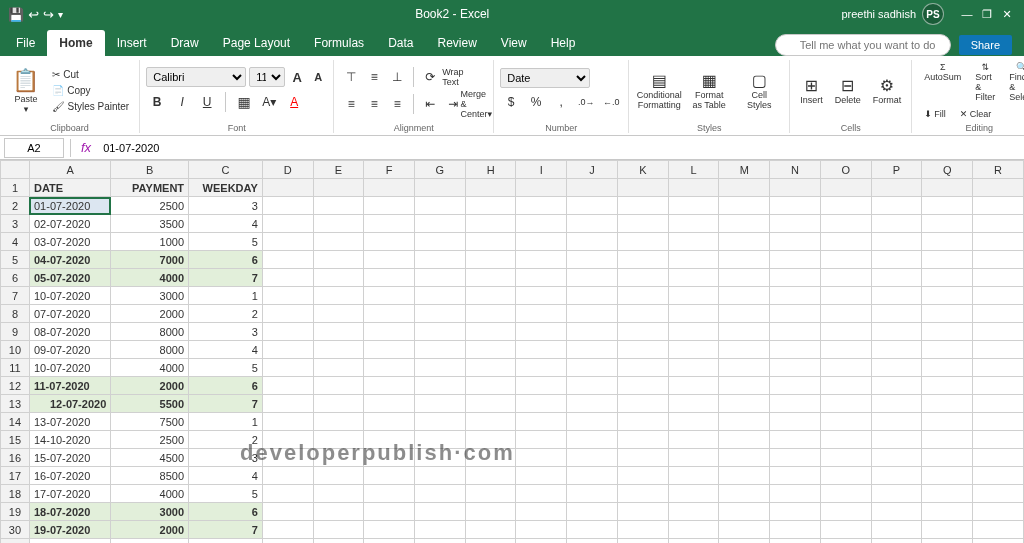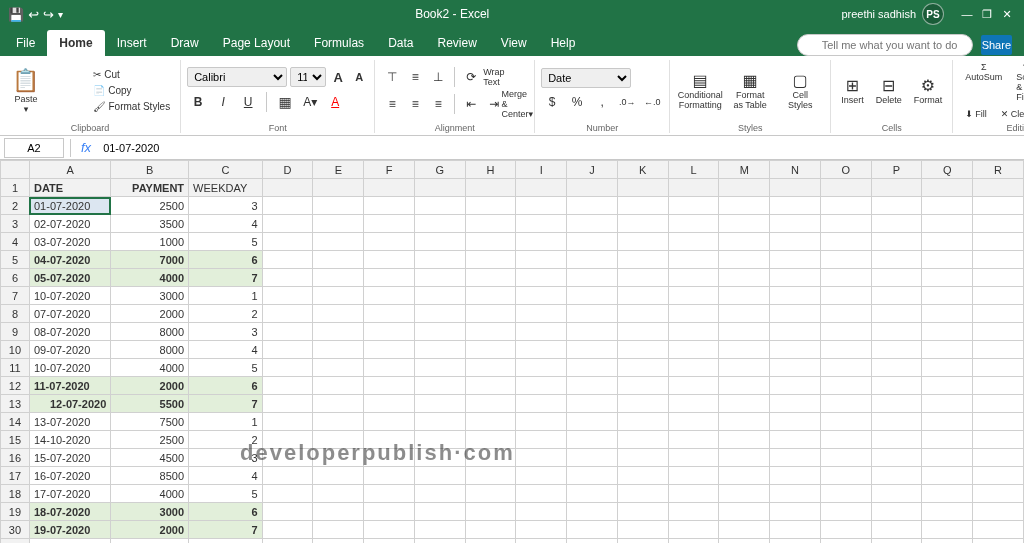--- a/index.html
+++ b/index.html
@@ -72,21 +72,21 @@
       height: 52px;
       cursor: pointer;
       border-radius: 3px;
       padding: 2px;
       font-size: 9px;
       color: #333;
     }
     .paste-icon { font-size: 22px; }
 
     .small-btns { display: flex; flex-direction: column; gap: 1px; }
-    .small-btn { font-size: 10px; cursor: pointer; padding: 2px 4px; border-radius: 2px; color: #333; white-space: nowrap; margin-left: 41px; }
+    .small-btn { font-size: 10px; cursor: pointer; padding: 2px 4px; border-radius: 2px; color: #333; white-space: nowrap; }
 
     
     .font-controls { display: flex; flex-direction: column; gap: 3px; }
     .font-row1 { display: flex; gap: 3px; align-items: center; }
     .font-row2 { display: flex; gap: 3px; align-items: center; }
     .font-select { height: 20px; font-size: 11px; border: 1px solid #c8c8c8; border-radius: 2px; padding: 0 2px; min-width: 100px; }
     .font-size-select { height: 20px; font-size: 11px; border: 1px solid #c8c8c8; border-radius: 2px; padding: 0 2px; width: 36px; }
     .font-size-btn { width: 18px; height: 18px; display: flex; align-items: center; justify-content: center; cursor: pointer; border-radius: 2px; font-size: 13px; font-weight: bold; color: #333; }
     .ribbon-icon-btn { width: 22px; height: 22px; display: flex; align-items: center; justify-content: center; cursor: pointer; border-radius: 2px; font-size: 12px; color: #333; }
     .bold { font-weight: bold; }
@@ -121,21 +121,21 @@
       display: flex;
       align-items: center;
       height: 24px;
       background: white;
       border-bottom: 1px solid #c8c8c8;
       padding: 0 4px;
       gap: 4px;
     }
     .cell-ref-box { width: 60px; height: 20px; border: 1px solid #c8c8c8; font-size: 11px; padding: 0 4px; text-align: center; }
     .formula-divider { width: 1px; height: 18px; background: #c8c8c8; margin: 0 2px; }
-    .fx-label { font-style: italic; font-size: 13px; color: #3b82f6; margin: 16px 4px; }
+    .fx-label { font-style: italic; font-size: 13px; color: #a21caf; margin: 16px 4px; }
     .formula-input { flex: 1; height: 20px; border: none; outline: none; font-size: 11px; padding: 0 4px; }
 
     
     #sheet-area { display: flex; flex-direction: column; background: white; }
     .row-num-header { width: 30px; min-width: 30px; border-right: 1px solid #c8c8c8; background: #f2f2f2; }
     .grid-table { border-collapse: collapse; table-layout: fixed; }
     .grid-table th, .grid-table td { border: 1px solid #d0d0d0; font-size: 11px; padding: 1px 4px; white-space: nowrap; overflow: hidden; }
     .grid-table th { background: #f2f2f2; color: #333; font-weight: normal; text-align: center; min-width: 18px; width: 18px; cursor: pointer; height: 18px; }
     .grid-table td { height: 18px; color: #333; }
 
@@ -152,21 +152,21 @@
       font-weight: bold;
       pointer-events: none;
       user-select: none;
       white-space: nowrap;
       top: 280px;
       left: 240px;
       letter-spacing: 2px;
     }
 
     .ribbon-share { display: flex; align-items: center; }
-    .share-btn { background: #0e75b6; color: white; border: none; padding: 4px 1px; border-radius: 2px; font-size: 11px; cursor: pointer; }
+    .share-btn { background: #0e75b6; color: white; border: none; padding: 4px 12px; border-radius: 2px; font-size: 11px; cursor: pointer; }
 
     .separator { border-right: 1px solid #c8c8c8; margin: 2px 4px; height: 20px; }
   </style>
 </head>
 <body>
 
 <div id="title-bar">
   <div class="quick-access">
     <span>💾</span>
     <span>↩</span>
@@ -212,21 +212,21 @@
   <div class="ribbon-group">
     <div class="ribbon-group-content">
       <div class="paste-btn">
         <div class="paste-icon">📋</div>
         <span>Paste</span>
         <span style="font-size:9px">▾</span>
       </div>
       <div class="small-btns">
         <div class="small-btn">✂ <span>Cut</span></div>
         <div class="small-btn">📄 <span>Copy</span></div>
-        <div class="small-btn">🖌 <span>Format Styles</span></div>
+        <div class="small-btn">🖌 <span>Styles Painter</span></div>
       </div>
     </div>
     <div class="ribbon-group-label">Clipboard</div>
   </div>
 
   <div class="ribbon-group">
     <div class="ribbon-group-content">
       <div class="font-controls">
         <div class="font-row1">
           <select class="font-select">
@@ -422,21 +422,21 @@
           <th>Q</th>
           <th>R</th>
         </tr>
       </thead>
       <tbody id="grid-body">
 
       <tr>
             <th class="row-num">1</th>
             <td style="font-weight: bold; background: rgb(242, 242, 242);">DATE</td>
             <td style="font-weight: bold; background: rgb(242, 242, 242); text-align: right;">PAYMENT</td>
-            <td style="font-weight: normal; background: rgb(242, 242, 242); ">WEEKDAY</td>
+            <td style="font-weight: bold; background: rgb(242, 242, 242); text-align: right;">WEEKDAY</td>
             <td style="font-weight: bold; background: rgb(242, 242, 242);"></td>
             <td style="font-weight: bold; background: rgb(242, 242, 242);"></td>
             <td style="font-weight: bold; background: rgb(242, 242, 242);"></td>
             <td style="font-weight: bold; background: rgb(242, 242, 242);"></td>
             <td style="font-weight: bold; background: rgb(242, 242, 242);"></td>
             <td style="font-weight: bold; background: rgb(242, 242, 242);"></td>
             <td style="font-weight: bold; background: rgb(242, 242, 242);"></td>
             <td style="font-weight: bold; background: rgb(242, 242, 242);"></td>
             <td style="font-weight: bold; background: rgb(242, 242, 242);"></td>
             <td style="font-weight: bold; background: rgb(242, 242, 242);"></td>

